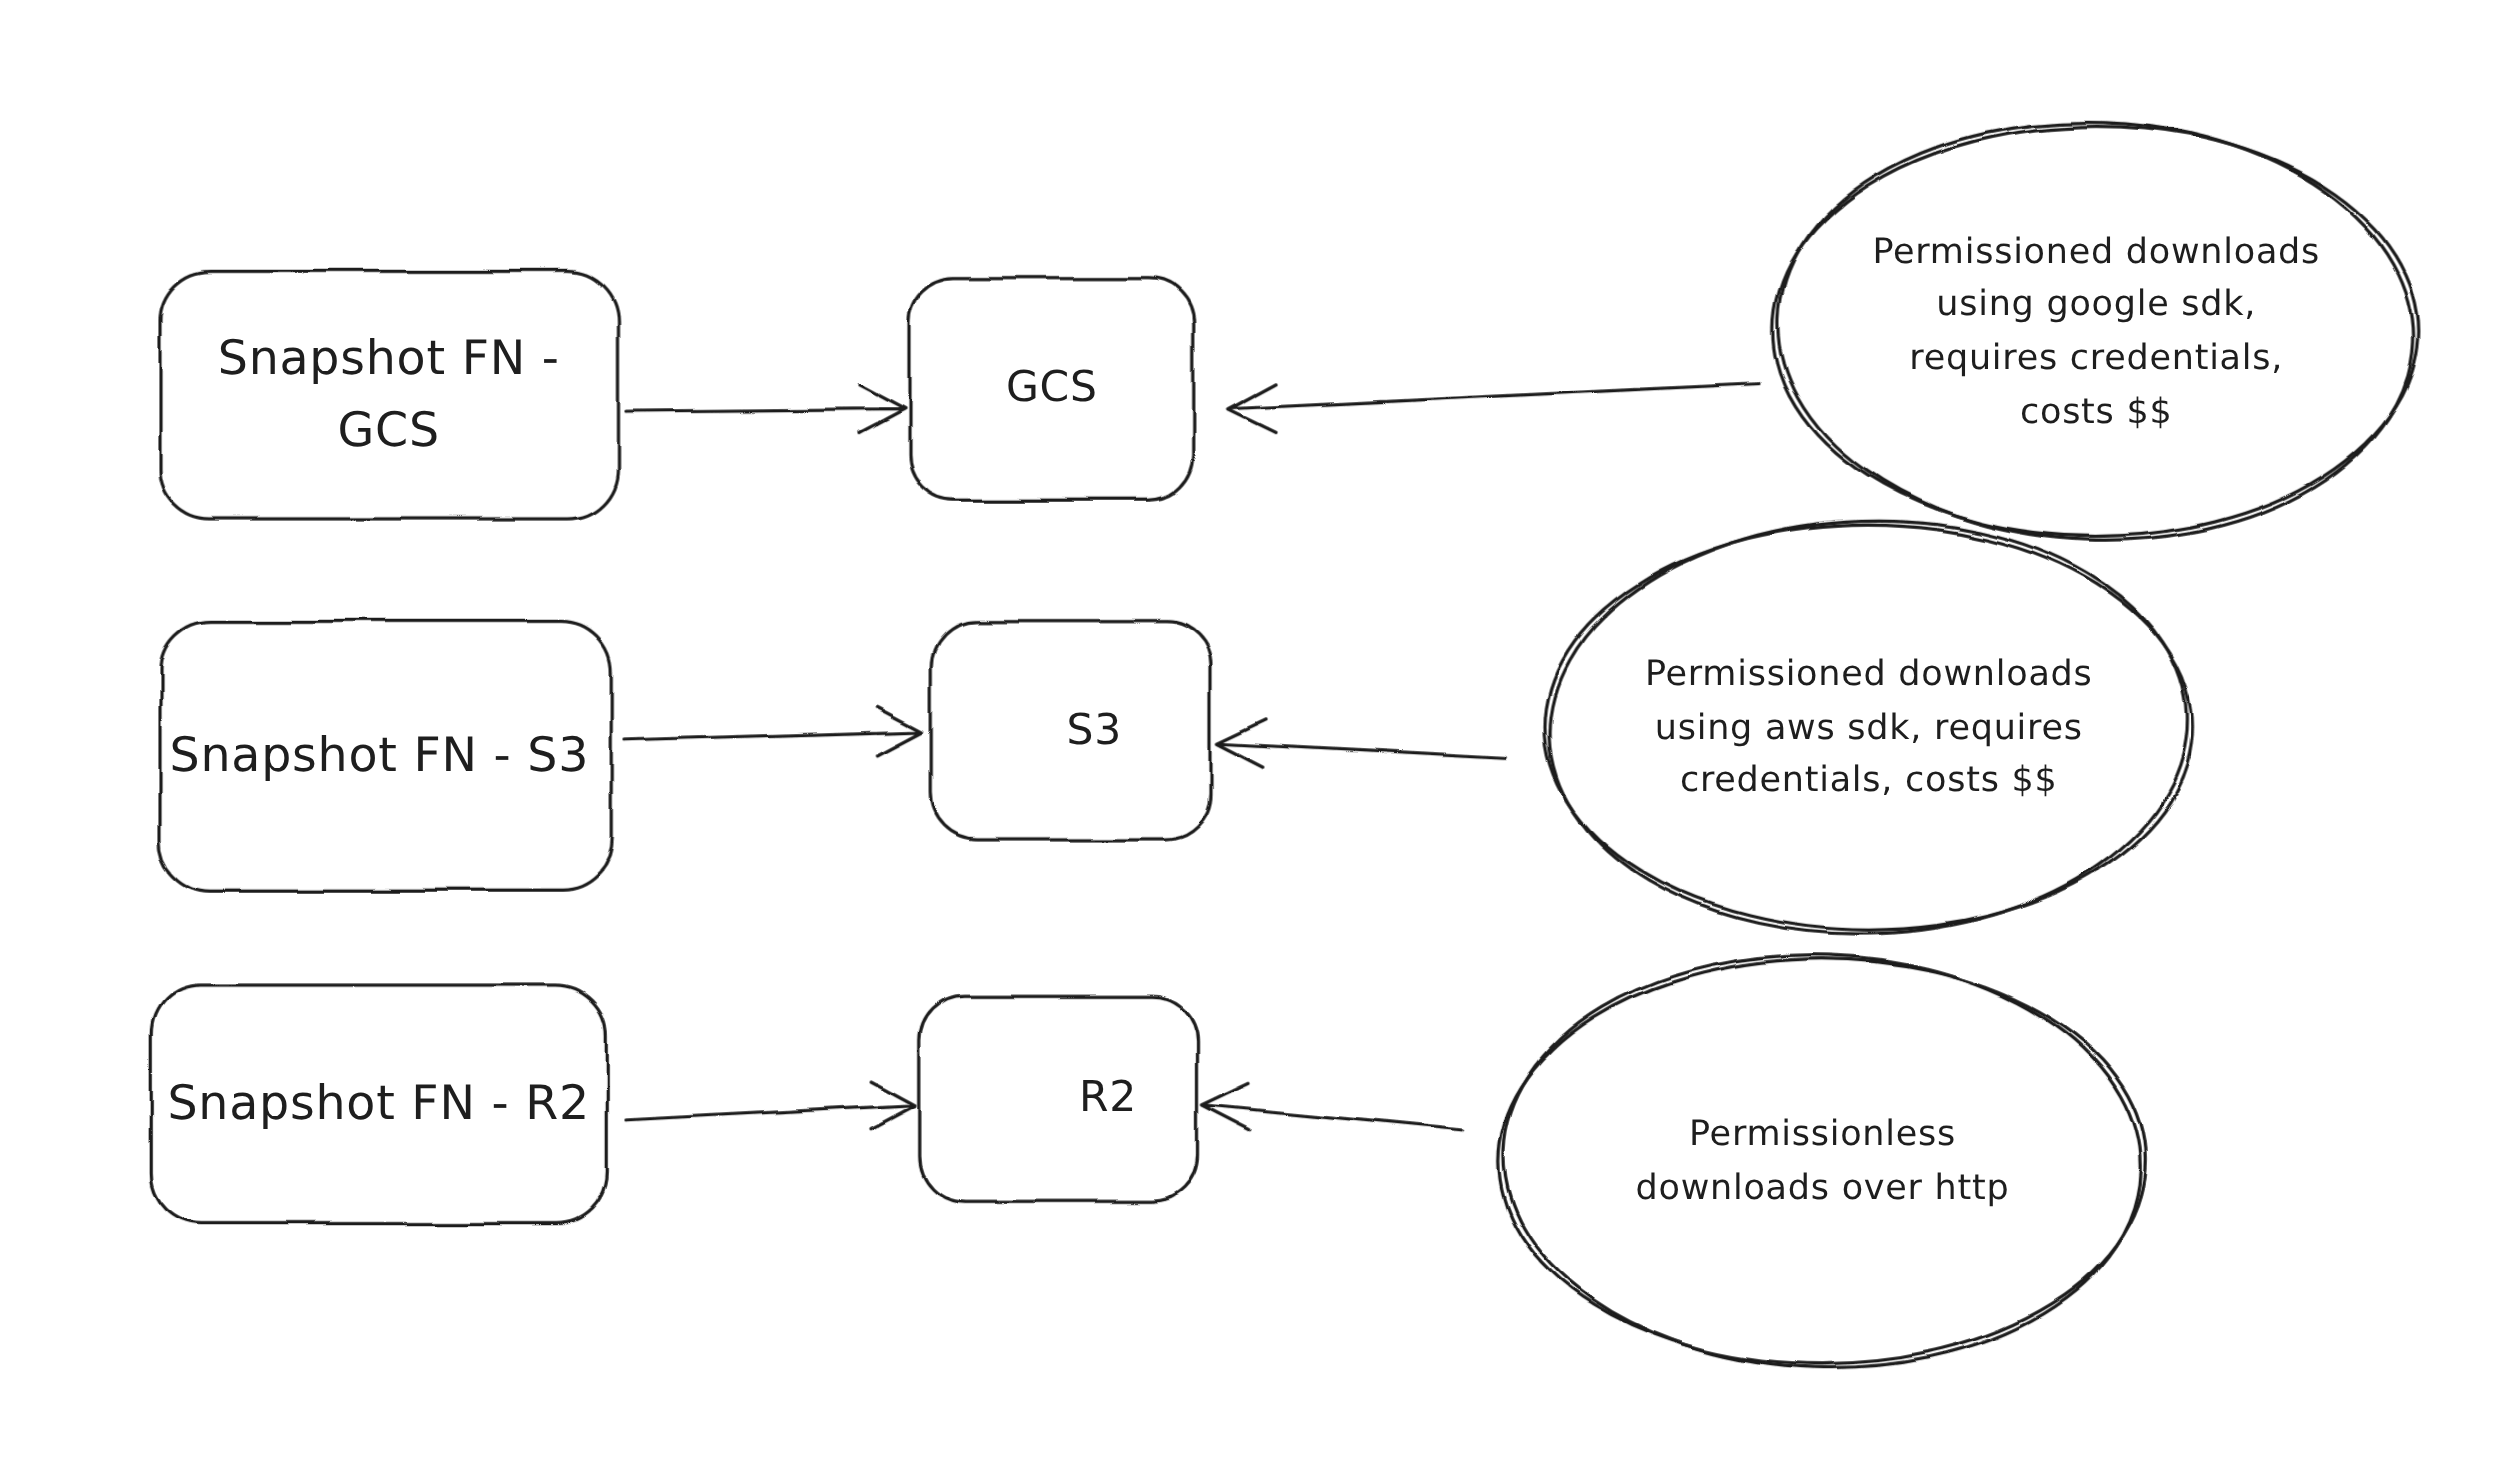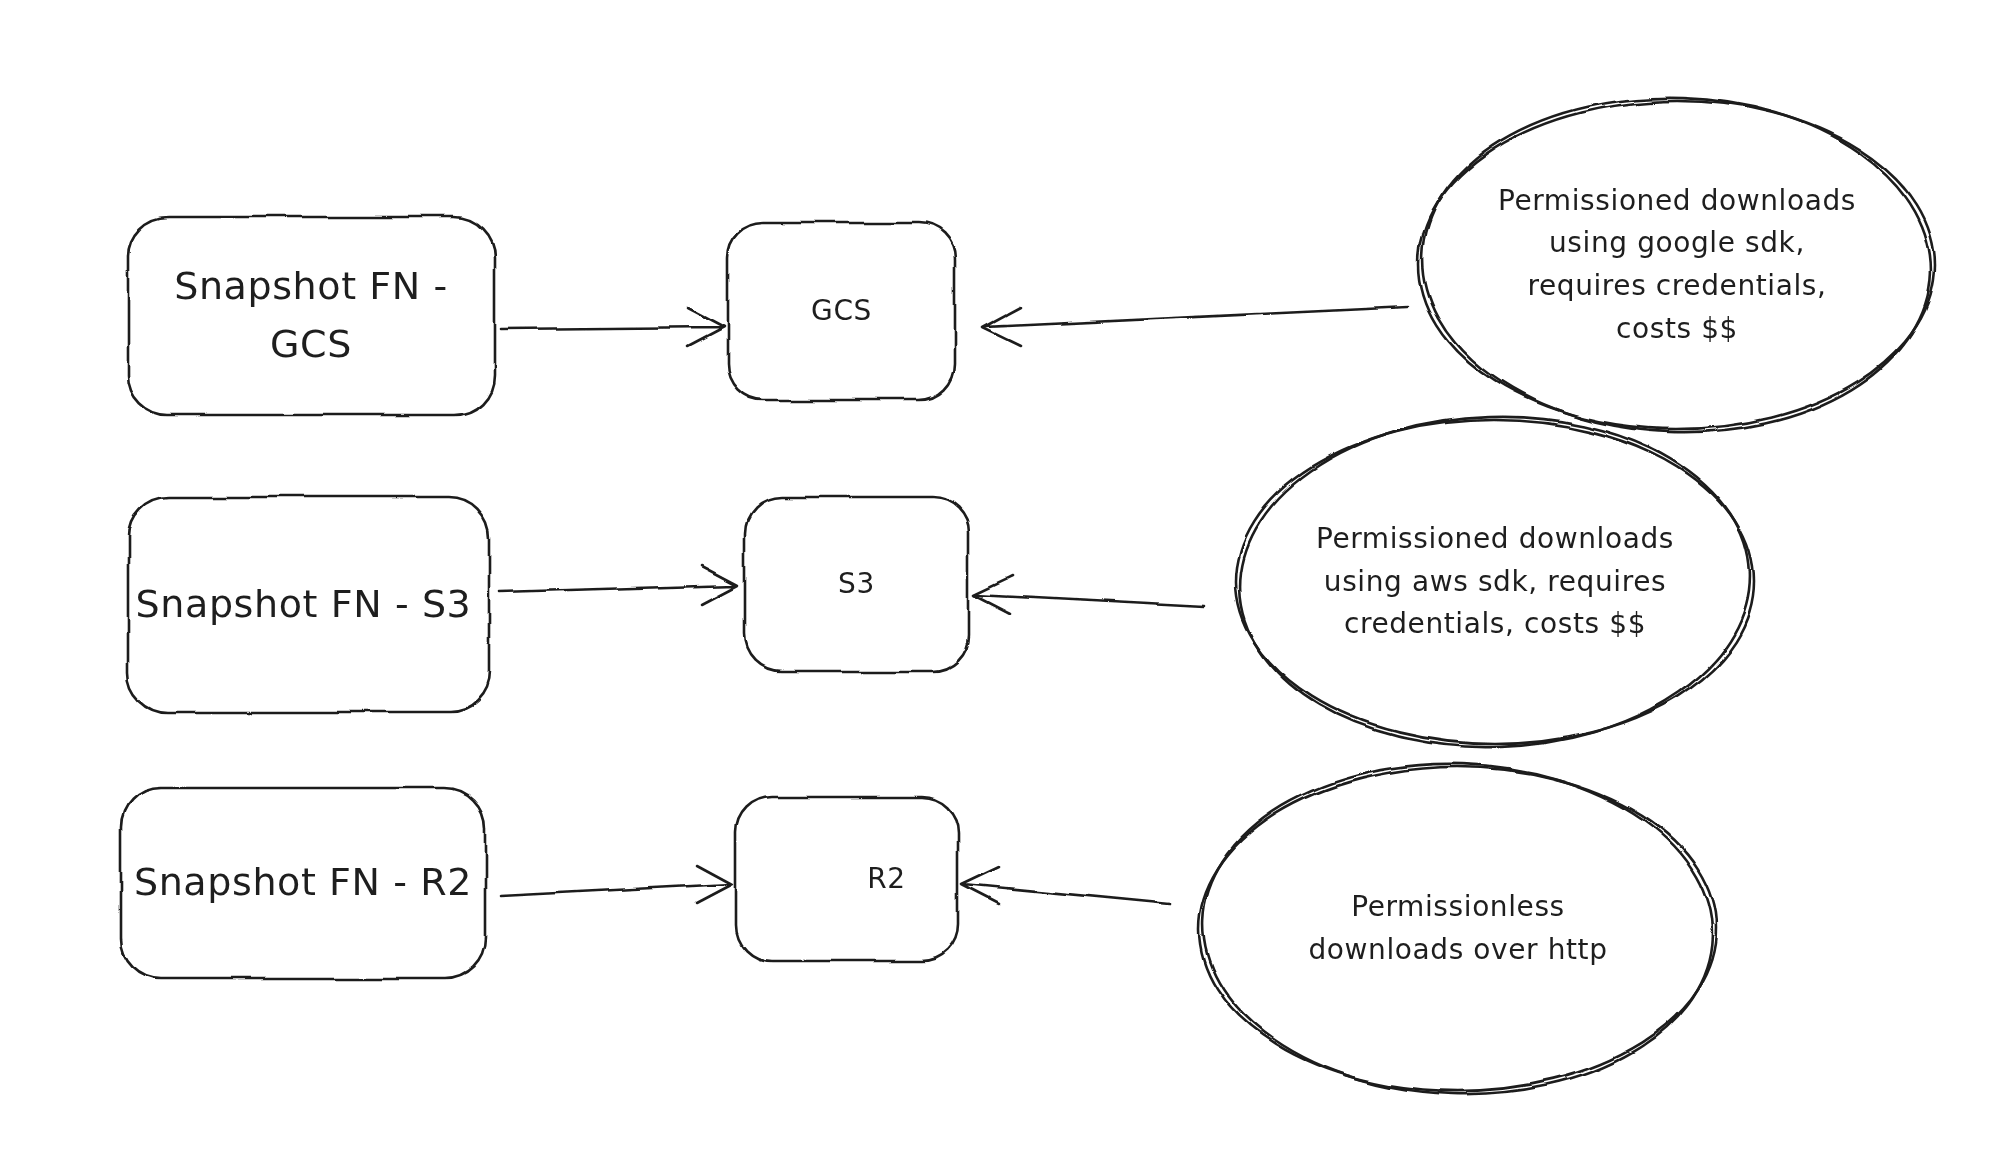--- a/index.html
+++ b/index.html
@@ -19,21 +19,21 @@
     align-items: center;
     justify-content: center;
     text-align: center;
     white-space: pre-line;
     color: #1e1e1e;
     letter-spacing: 0.6px;
     line-height: 1.52;
     user-select: none;
   }
   .label.node  { font-size: 38px; }
-  .label.small { font-size: 28px; }
+  .label.small { font-size: 34px; }
   .label.note  { font-size: 28px; }
 </style>
 </head>
 <body>
 
 <div class="canvas">
 
   <svg width="2000" height="1174" viewBox="0 0 2000 1174">
     <defs>
       <filter id="rough" x="-3%" y="-3%" width="106%" height="106%">
@@ -77,21 +77,21 @@
   </svg>
 
   <div class="label node" style="left:128px; top:217px; width:366px; height:198px;">Snapshot FN - GCS</div>
   <div class="label small" style="left:728px; top:222px; width:227px; height:178px;">GCS</div>
   <div class="label note" style="left:1427px; top:103px; width:500px; height:324px;">Permissioned downloads
 using google sdk,
 requires credentials,
 costs $$</div>
 
   <div class="label node" style="left:128px; top:497px; width:351px; height:215px;">Snapshot FN - S3</div>
-  <div class="label small" style="left:745px; top:498px; width:223px; height:173px;">S3</div>
+  <div class="label small" style="left:745px; top:498px; width:223px; height:173px;padding-left:19px;">S3</div>
   <div class="label note" style="left:1246px; top:421px; width:498px; height:322px;">Permissioned downloads
 using aws sdk, requires
 credentials, costs $$</div>
 
   <div class="label node" style="left:121px; top:788px; width:364px; height:190px;">Snapshot FN - R2</div>
   <div class="label small" style="left:735px; top:797px; width:223px; height:164px;margin-left:40px;">R2</div>
   <div class="label note" style="left:1208px; top:768px; width:500px; height:322px;">Permissionless
 downloads over http</div>
 
 </div>

